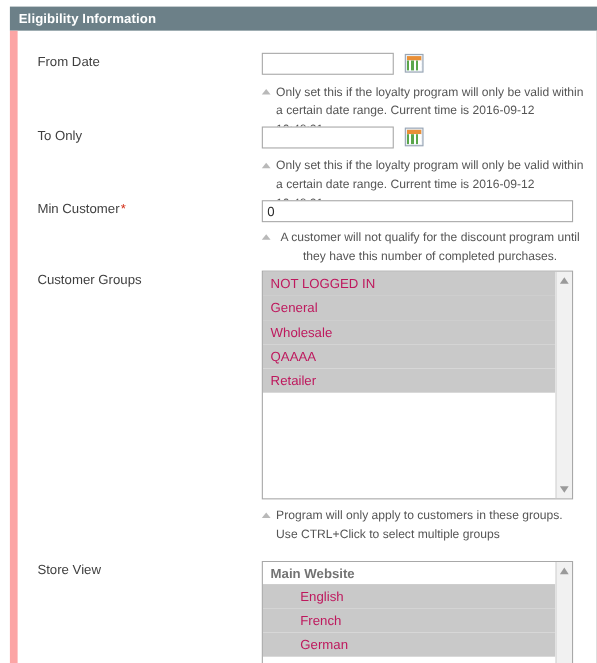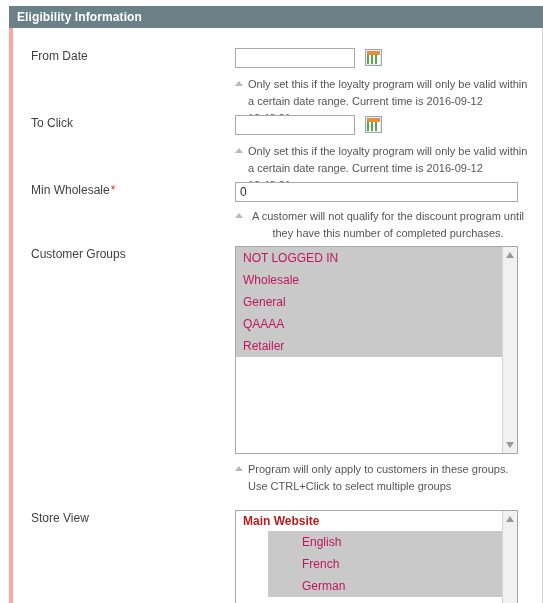--- a/index.html
+++ b/index.html
@@ -40,21 +40,21 @@
   }
 
   
   .panel-body {
     position: absolute;
     left: 9px;
     top: 28px;
     width: 534px;
     height: 575px;
     background: #ffffff;
-    border-left: 4px solid #fca5a5;
+    border-left: 7px solid #fca5a5;
     border-right: 1px solid #d6d6d6;
   }
 
   
   .field-row {
     position: absolute;
     left: 0;
     width: 100%;
   }
 
@@ -166,27 +166,27 @@
     line-height: 22px;
     height: 22px;
     padding-left: 7px;
     white-space: nowrap;
     overflow: hidden;
     cursor: default;
   }
   .lb-item.selected { background: #c9c9c9; }
   .lb-item.group {
     font-weight: bold;
-    color: #b91c1c;
+    color: #737373;
     background: #ffffff;
     line-height: 20px;
     height: 20px;
   }
   .lb-item.indent1 { padding-left: 17px; }
-  .lb-item.indent2 { padding-left: 34px; margin-left: 32px; }
+  .lb-item.indent2 { padding-left: 34px; }
 
   
   .lb-scroll {
     position: absolute;
     right: 0; top: 0;
     width: 15px;
     height: 100%;
     background: #f1f1f1;
     border-left: 1px solid #d2d2d2;
   }
@@ -229,60 +229,60 @@
         </div>
         <div class="hint" style="margin-top:6px;">
           <span class="tri"></span>
           <span>Only set this if the loyalty program will only be valid within a certain date range. Current time is 2016-09-12 10:48:21</span>
         </div>
       </div>
     </div>
 
     <div class="field-row" style="top:87px;">
       <div class="field-label">
-        <span>To Click</span>
+        <span>To Only</span>
       </div>
       <div class="field-control">
         <div style="position:relative;height:22px;">
           <input class="text-input date" type="text" value="" style="">
           <button class="cal-btn">
             <span class="cal-top"></span>
             <span class="cal-grid"></span>
           </button>
         </div>
         <div class="hint" style="margin-top:6px;">
           <span class="tri"></span>
           <span>Only set this if the loyalty program will only be valid within a certain date range. Current time is 2016-09-12 10:48:21</span>
         </div>
       </div>
     </div>
 
     <div class="field-row" style="top:154px;">
       <div class="field-label">
-        <span>Min Wholesale</span><span class="req-star">*</span>
+        <span>Min Customer</span><span class="req-star">*</span>
       </div>
       <div class="field-control">
         <input class="text-input num" type="text" value="0" style="">
         <div class="hint" style="margin-top:6px;text-align:center;">
           <span class="tri"></span>
           <span>A customer will not qualify for the discount program until they have this number of completed purchases.</span>
         </div>
       </div>
     </div>
 
     <div class="field-row" style="top:218px;">
       <div class="field-label">
         <span>Customer Groups</span>
       </div>
       <div class="field-control">
         <div class="listbox" style="height:208px;">
           <div class="items" id="cg-items">
               <div class="lb-item selected">NOT LOGGED IN</div>
+              <div class="lb-item selected">General</div>
               <div class="lb-item selected">Wholesale</div>
-              <div class="lb-item selected">General</div>
               <div class="lb-item selected">QAAAA</div>
               <div class="lb-item selected">Retailer</div>
             </div>
           <div class="lb-scroll">
             <span class="arrow up"></span>
             <span class="arrow down"></span>
           </div>
         </div>
         <div class="hint" style="margin-top:7px;">
           <span class="tri"></span>

